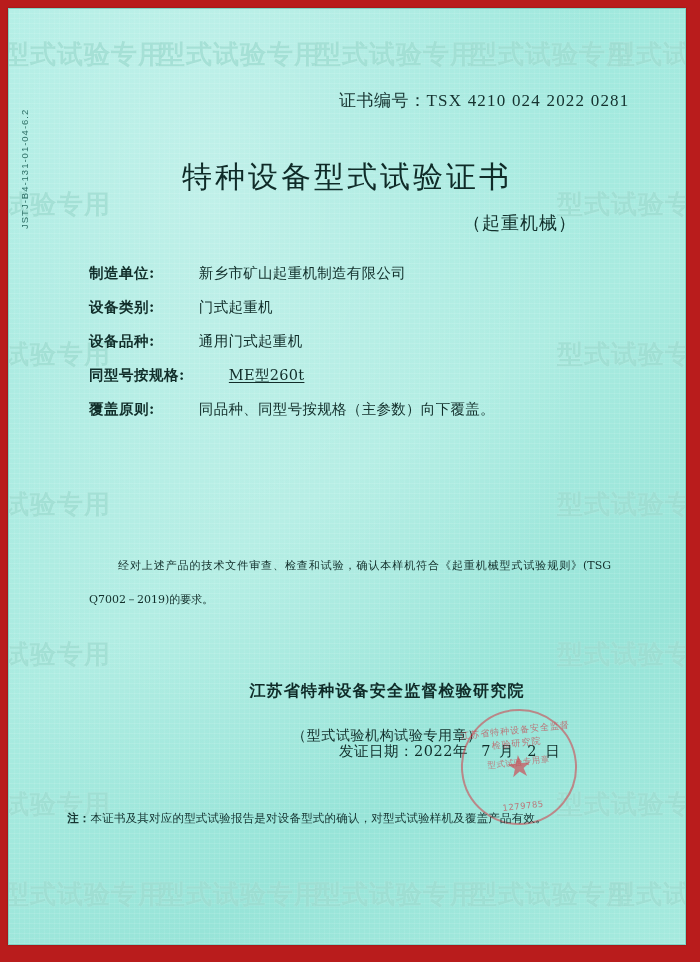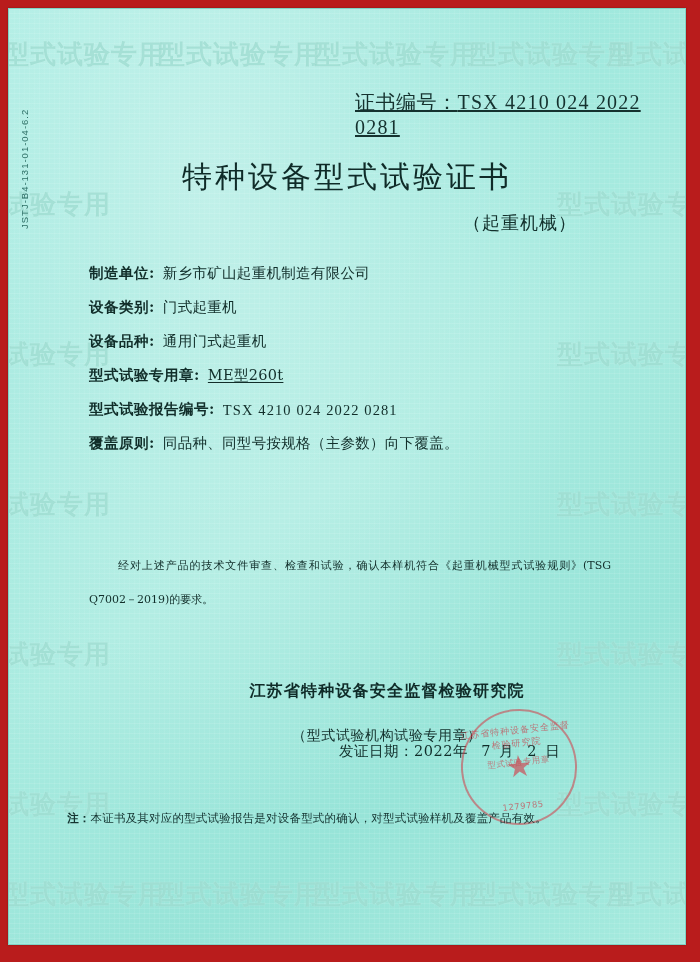--- a/index.html
+++ b/index.html
@@ -72,27 +72,26 @@
   }
   .content {
     position: absolute;
     left: 0;
     top: 0;
     width: 676px;
     height: 935px;
   }
   .cert-no {
     position: absolute;
-    left: 346px;
+    left: 330px;
     top: 80px;
-    font-size: 20px;
+    font-size: 17px;
     color: #15322f;
     letter-spacing: 0.5px;
     font-family: "Liberation Serif", serif;
-    text-decoration: underline;
   }
   .cert-no .num {
     font-family: "Liberation Serif", serif;
     letter-spacing: 1.2px;
   }
   .title {
     position: absolute;
     left: 0;
     top: 148px;
     width: 676px;
@@ -119,29 +118,30 @@
     left: 80px;
     top: 240px;
     width: 540px;
   }
   .field-row {
     display: flex;
     align-items: flex-end;
     height: 34px;
     font-size: 14.5px;
     color: #112e2a;
+    gap: 28px;
   }
   .field-label {
     font-weight: bold;
     white-space: nowrap;
     font-family: "DejaVu Serif", serif;
     letter-spacing: 0.5px;
   }
   .field-value {
-    margin-left: 8px;
+    margin-left: 16px;
     white-space: nowrap;
     font-family: "DejaVu Serif", serif;
     letter-spacing: 0.3px;
   }
   .field-value.underline {
     text-decoration: underline;
     text-decoration-thickness: 1px;
     text-underline-offset: 2px;
   }
   .field-value.mono-ish {
@@ -319,29 +319,25 @@
           <span class="field-label">设备类别:</span>
           <span class="field-value">门式起重机</span>
         </div>
 
         <div class="field-row">
           <span class="field-label">设备品种:</span>
           <span class="field-value">通用门式起重机</span>
         </div>
 
         <div class="field-row">
-          <span class="field-label">型式试验专用章:</span>
+          <span class="field-label">同型号按规格:</span>
           <span class="field-value underline">ME型260t</span>
         </div>
 
 
-        <div class="field-row">
-          <span class="field-label">型式试验报告编号:</span>
-          <span class="field-value mono-ish">TSX 4210 024 2022 0281</span>
-        </div>
 
         <div class="field-row">
           <span class="field-label">覆盖原则:</span>
           <span class="field-value">同品种、同型号按规格（主参数）向下覆盖。</span>
         </div>
 
       </div>
 
       <div class="statement">经对上述产品的技术文件审查、检查和试验，确认本样机符合《起重机械型式试验规则》(TSG Q7002－2019)的要求。</div>
 

